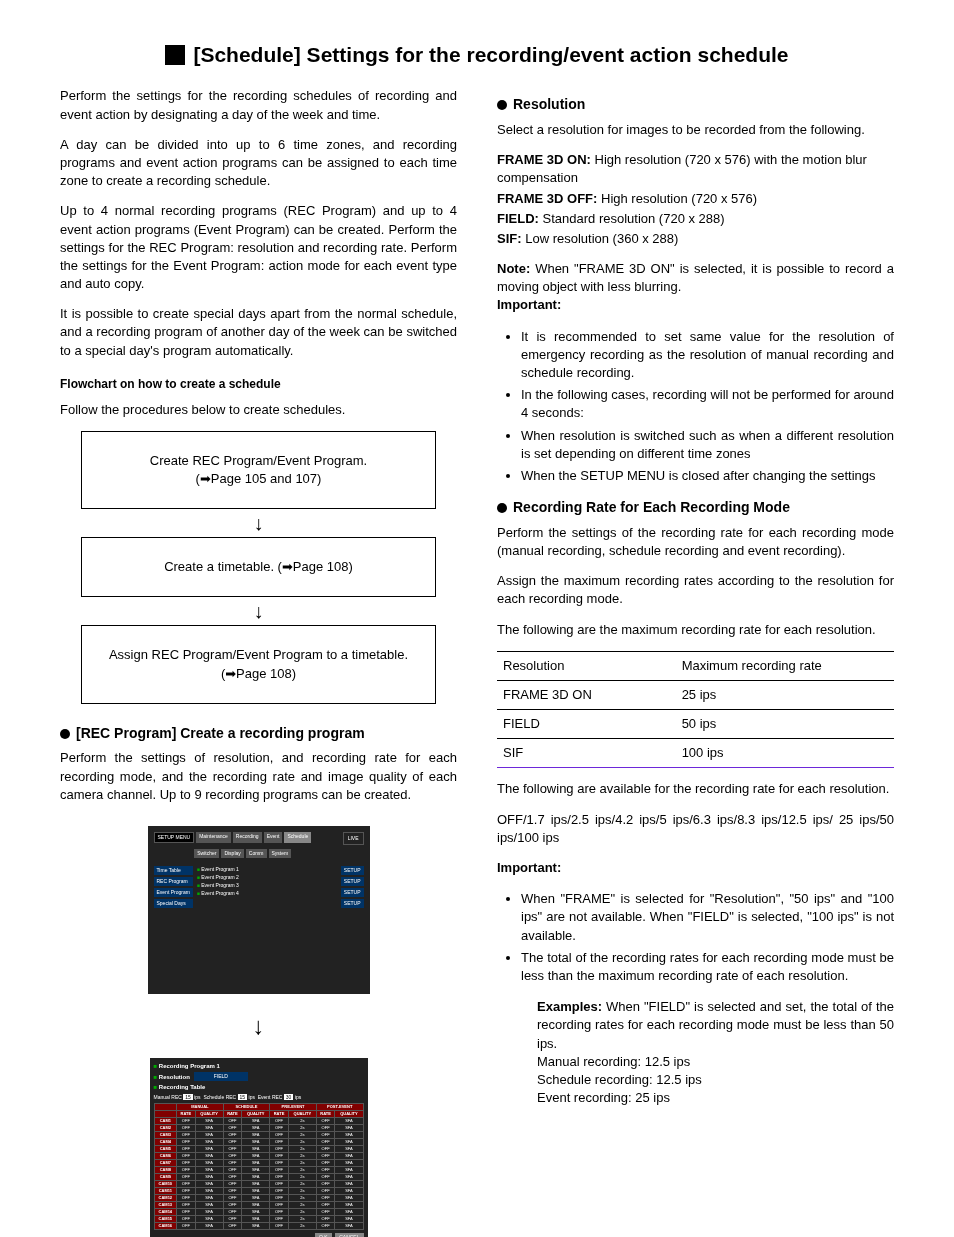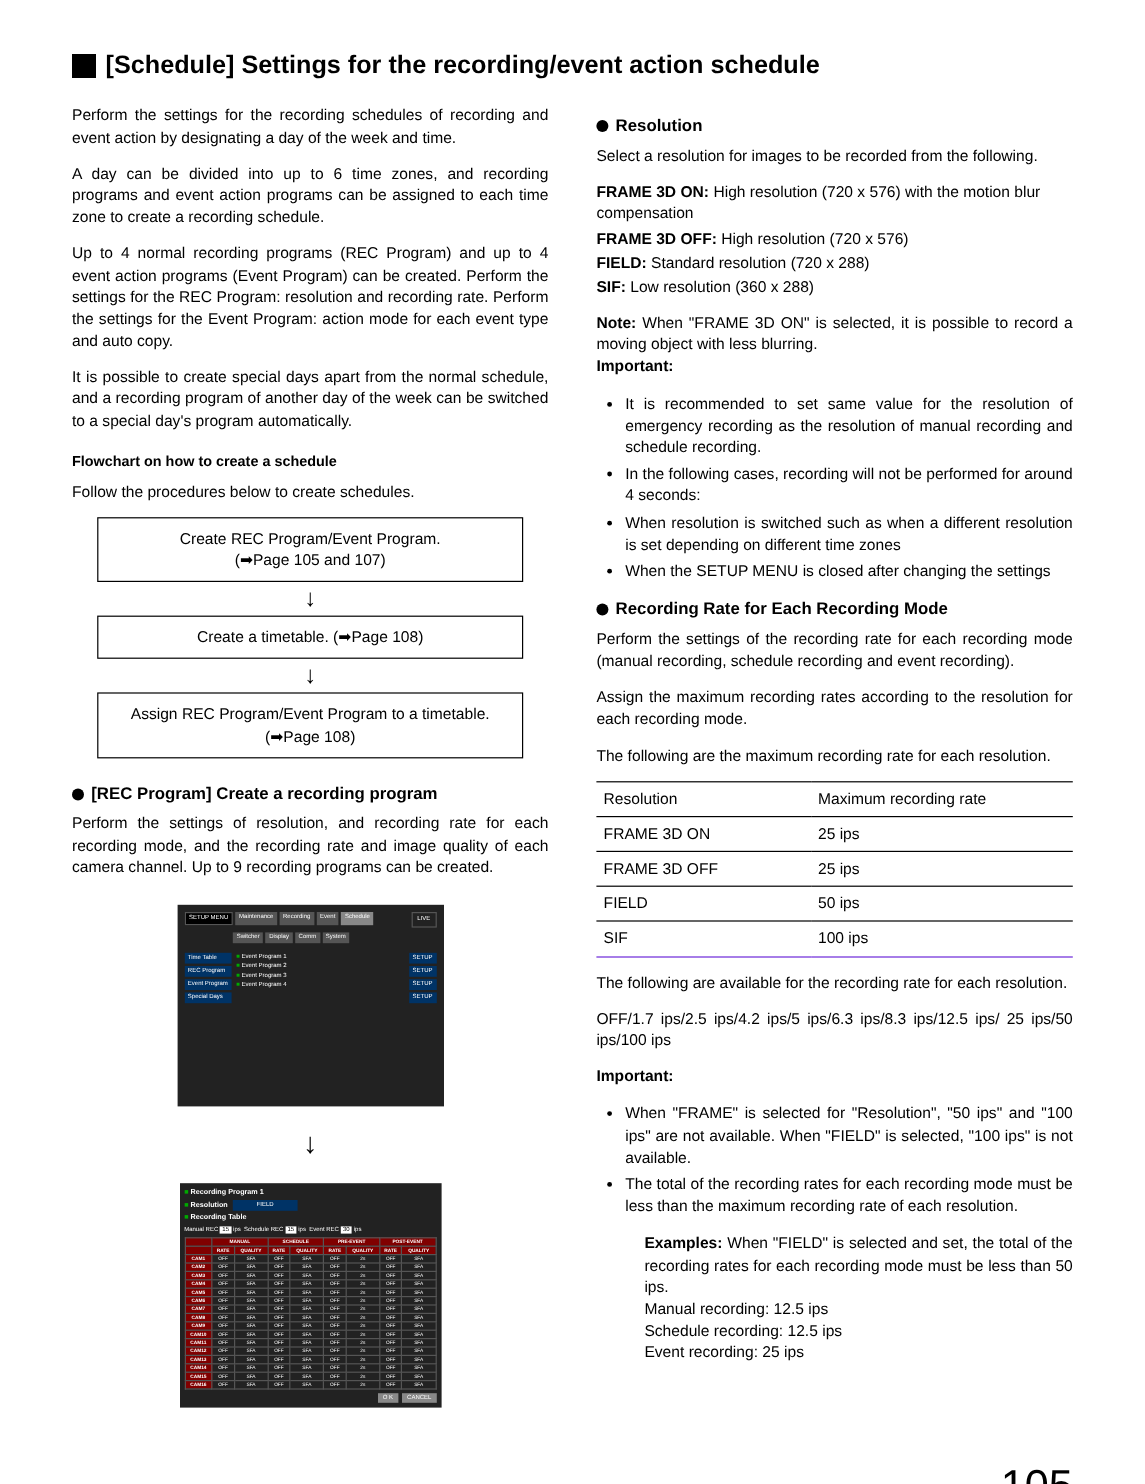--- a/index.html
+++ b/index.html
@@ -11,32 +11,33 @@
     padding: 40px 60px;
     width: 834px;
   }
   .page-title {
     font-size: 21px;
     font-weight: bold;
     margin-bottom: 18px;
     display: flex;
     align-items: center;
     gap: 8px;
+    justify-content: center;
   }
   .page-title .sq { width: 20px; height: 20px; background:#000; display:inline-block;}
   .cols { display: flex; gap: 40px; }
   .col { flex: 1; }
   .para { text-align: justify; margin-bottom: 12px; }
   h2.section { font-size: 12px; font-weight: bold; margin: 16px 0 8px 0; }
   .subhead { font-weight: bold; font-size: 14px; margin: 8px 0 6px 0; display:flex; align-items:center; gap:6px;}
   .dot { width:10px; height:10px; border-radius:50%; background:#000; display:inline-block;}
   .flowbox {
     border: 1px solid #000;
     text-align: center;
-    padding: 8px 6px;
+    padding: 20px 6px;
     font-size: 13px;
   }
   .flowcol { display:flex; flex-direction:column; align-items:center; }
   .arrow { font-size: 20px; line-height: 1; margin: 4px 0;}
   .def { margin-bottom:2px;}
   .def b { font-weight:bold;margin-top:40px;}
   .note { text-align: justify; margin-top:12px;}
   .indent-list { padding-left: 24px; text-align: justify;}
   .indent-list li { margin-bottom:4px; list-style: disc;}
   table.rate {
@@ -438,24 +439,20 @@
       <tbody>
           <tr>
         <td style="width:45%">Resolution</td>
         <td>Maximum recording rate</td>
       </tr>
       <tr>
             <td>FRAME 3D ON</td>
             <td>25 ips</td>
           </tr>
       <tr>
-            <td>FRAME 3D OFF</td>
-            <td>25 ips</td>
-          </tr>
-      <tr>
             <td>FIELD</td>
             <td>50 ips</td>
           </tr>
       <tr>
             <td>SIF</td>
             <td>100 ips</td>
           </tr>
     </tbody>
       </table>
 

